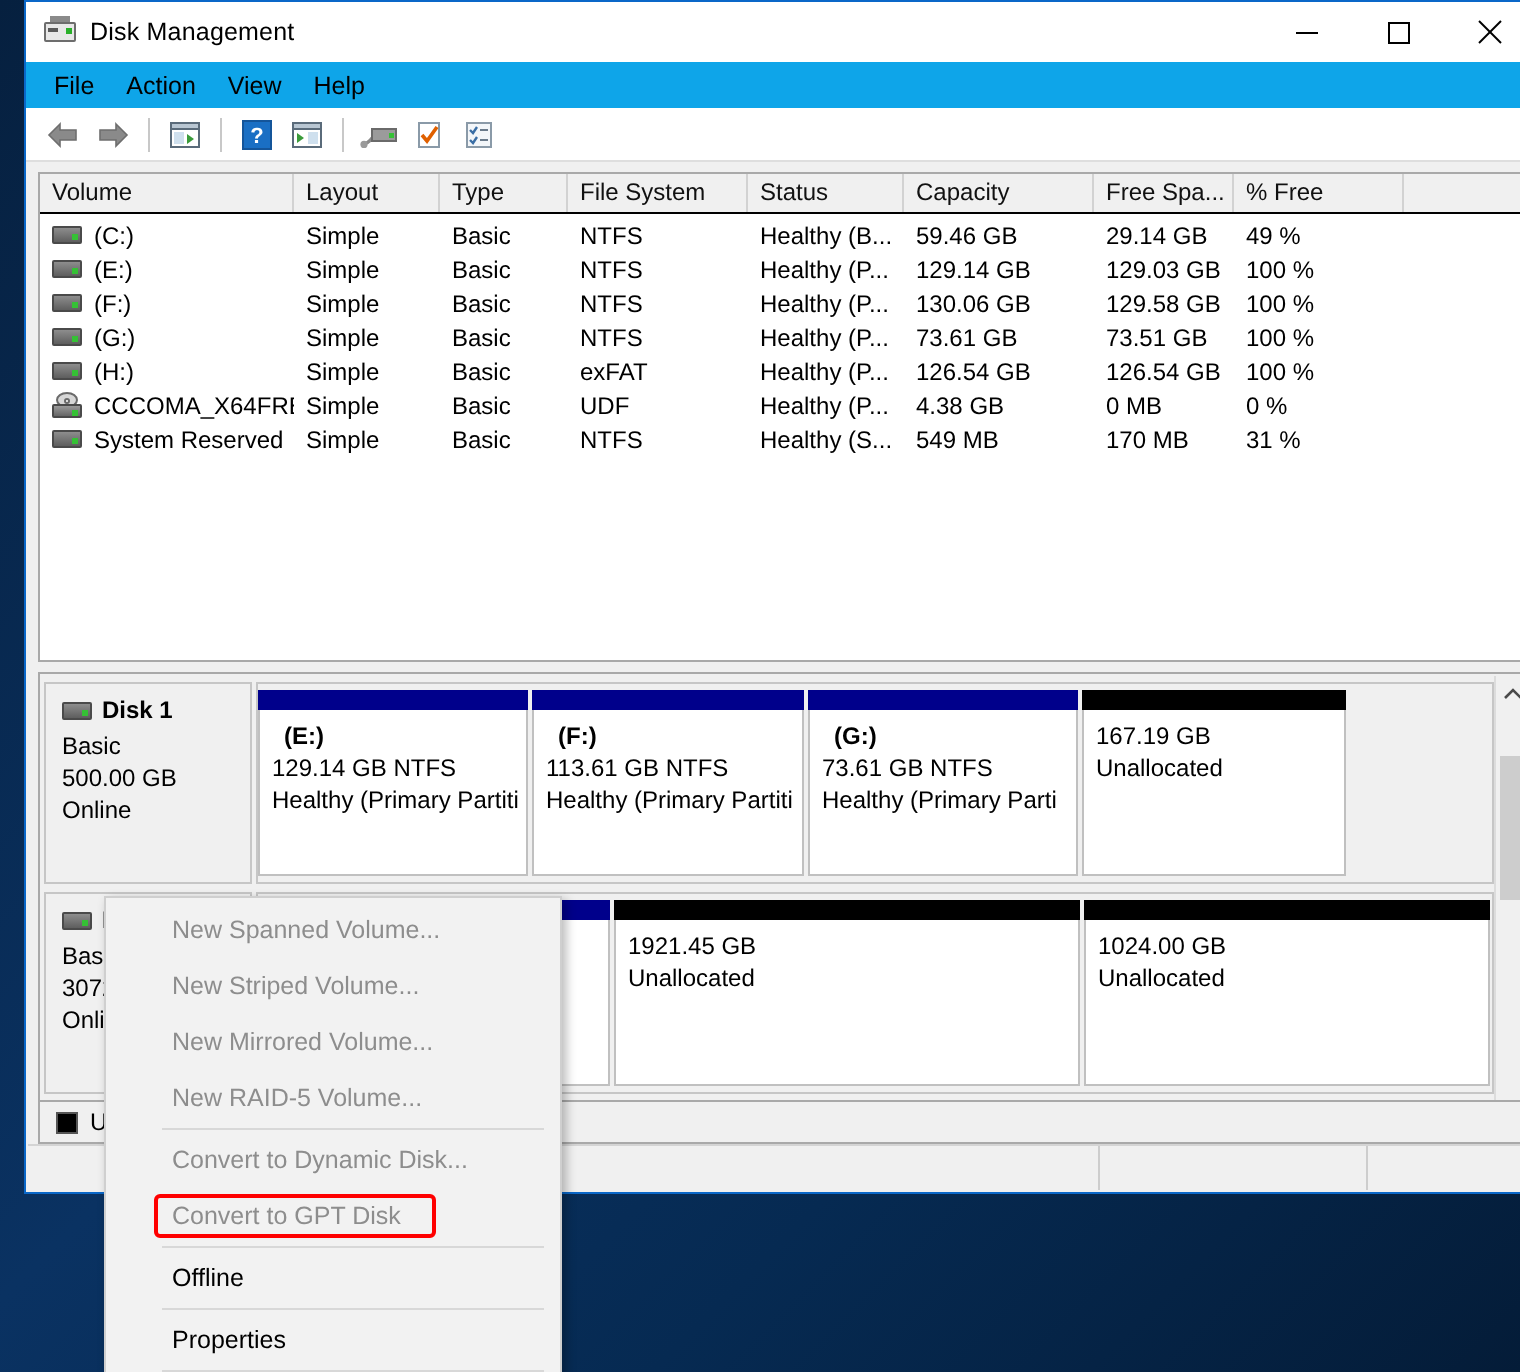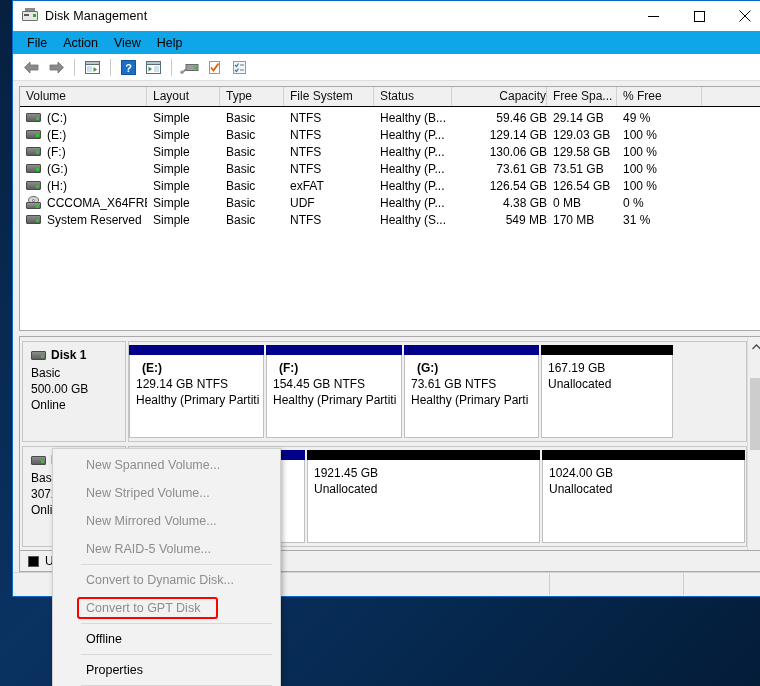--- a/index.html
+++ b/index.html
@@ -144,21 +144,21 @@
     color: #111;
     overflow: hidden;
     white-space: nowrap;
     flex: none;
   }
   .c-vol   { width: 127px; }
   .c-lay   { width: 73px; }
   .c-typ   { width: 64px; }
   .c-fs    { width: 90px; }
   .c-sta   { width: 78px; }
-  .c-cap   { width: 95px; text-align: right; }
+  .c-cap   { width: 95px; }
   .c-free  { width: 70px; }
   .c-pct   { width: 85px; }
   .c-last  { width: 62px; border-right: 1px solid #d2d2d2;}
   #listrows { padding-top: 2px; }
   .lrow {
     display: flex;
     height: 17px;
     align-items: center;
   }
   .lcell {
@@ -650,21 +650,21 @@
               <div class="pbody">
                 <div class="pline bold">(E:)</div>
                 <div class="pline">129.14 GB NTFS</div>
                 <div class="pline">Healthy (Primary Partiti</div>
               </div>
             </div>
             <div class="part" style="left: 137px; width: 136px;">
               <div class="capbar primary"></div>
               <div class="pbody">
                 <div class="pline bold">(F:)</div>
-                <div class="pline">154.45 GB NTFS</div>
+                <div class="pline">113.61 GB NTFS</div>
                 <div class="pline">Healthy (Primary Partiti</div>
               </div>
             </div>
             <div class="part" style="left: 275px; width: 135px;">
               <div class="capbar primary"></div>
               <div class="pbody">
                 <div class="pline bold">(G:)</div>
                 <div class="pline">73.61 GB NTFS</div>
                 <div class="pline">Healthy (Primary Parti</div>
               </div>

